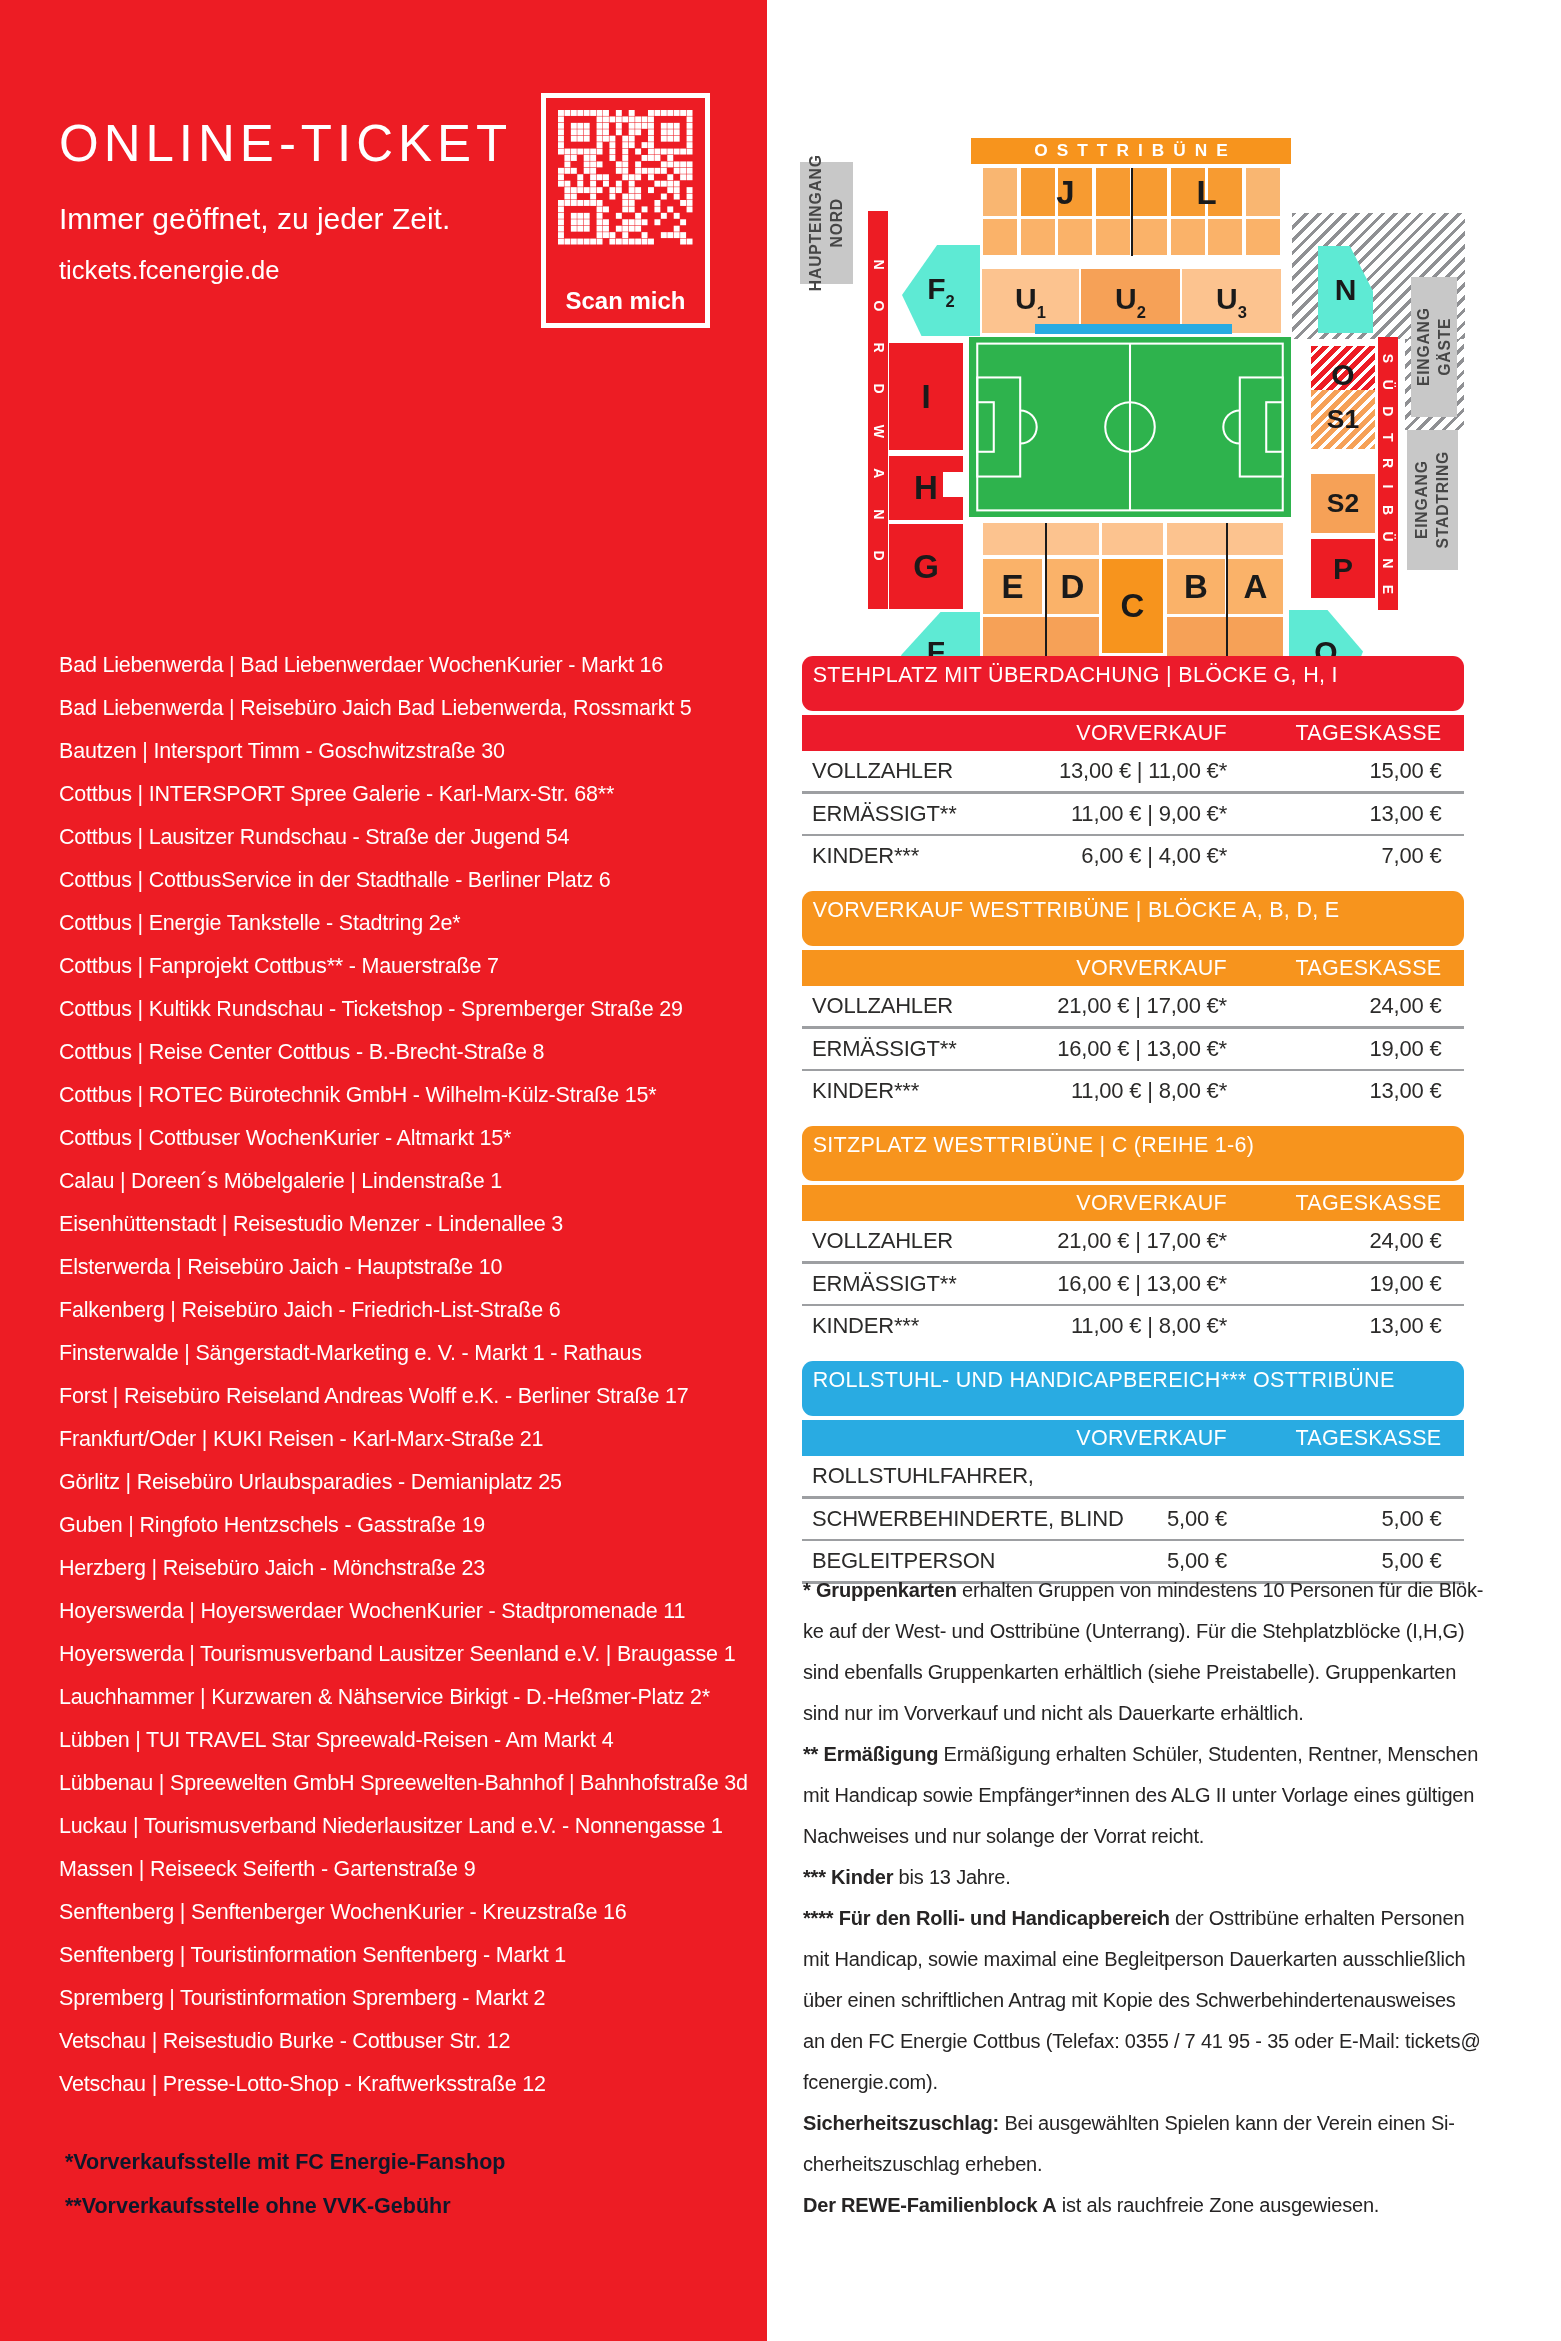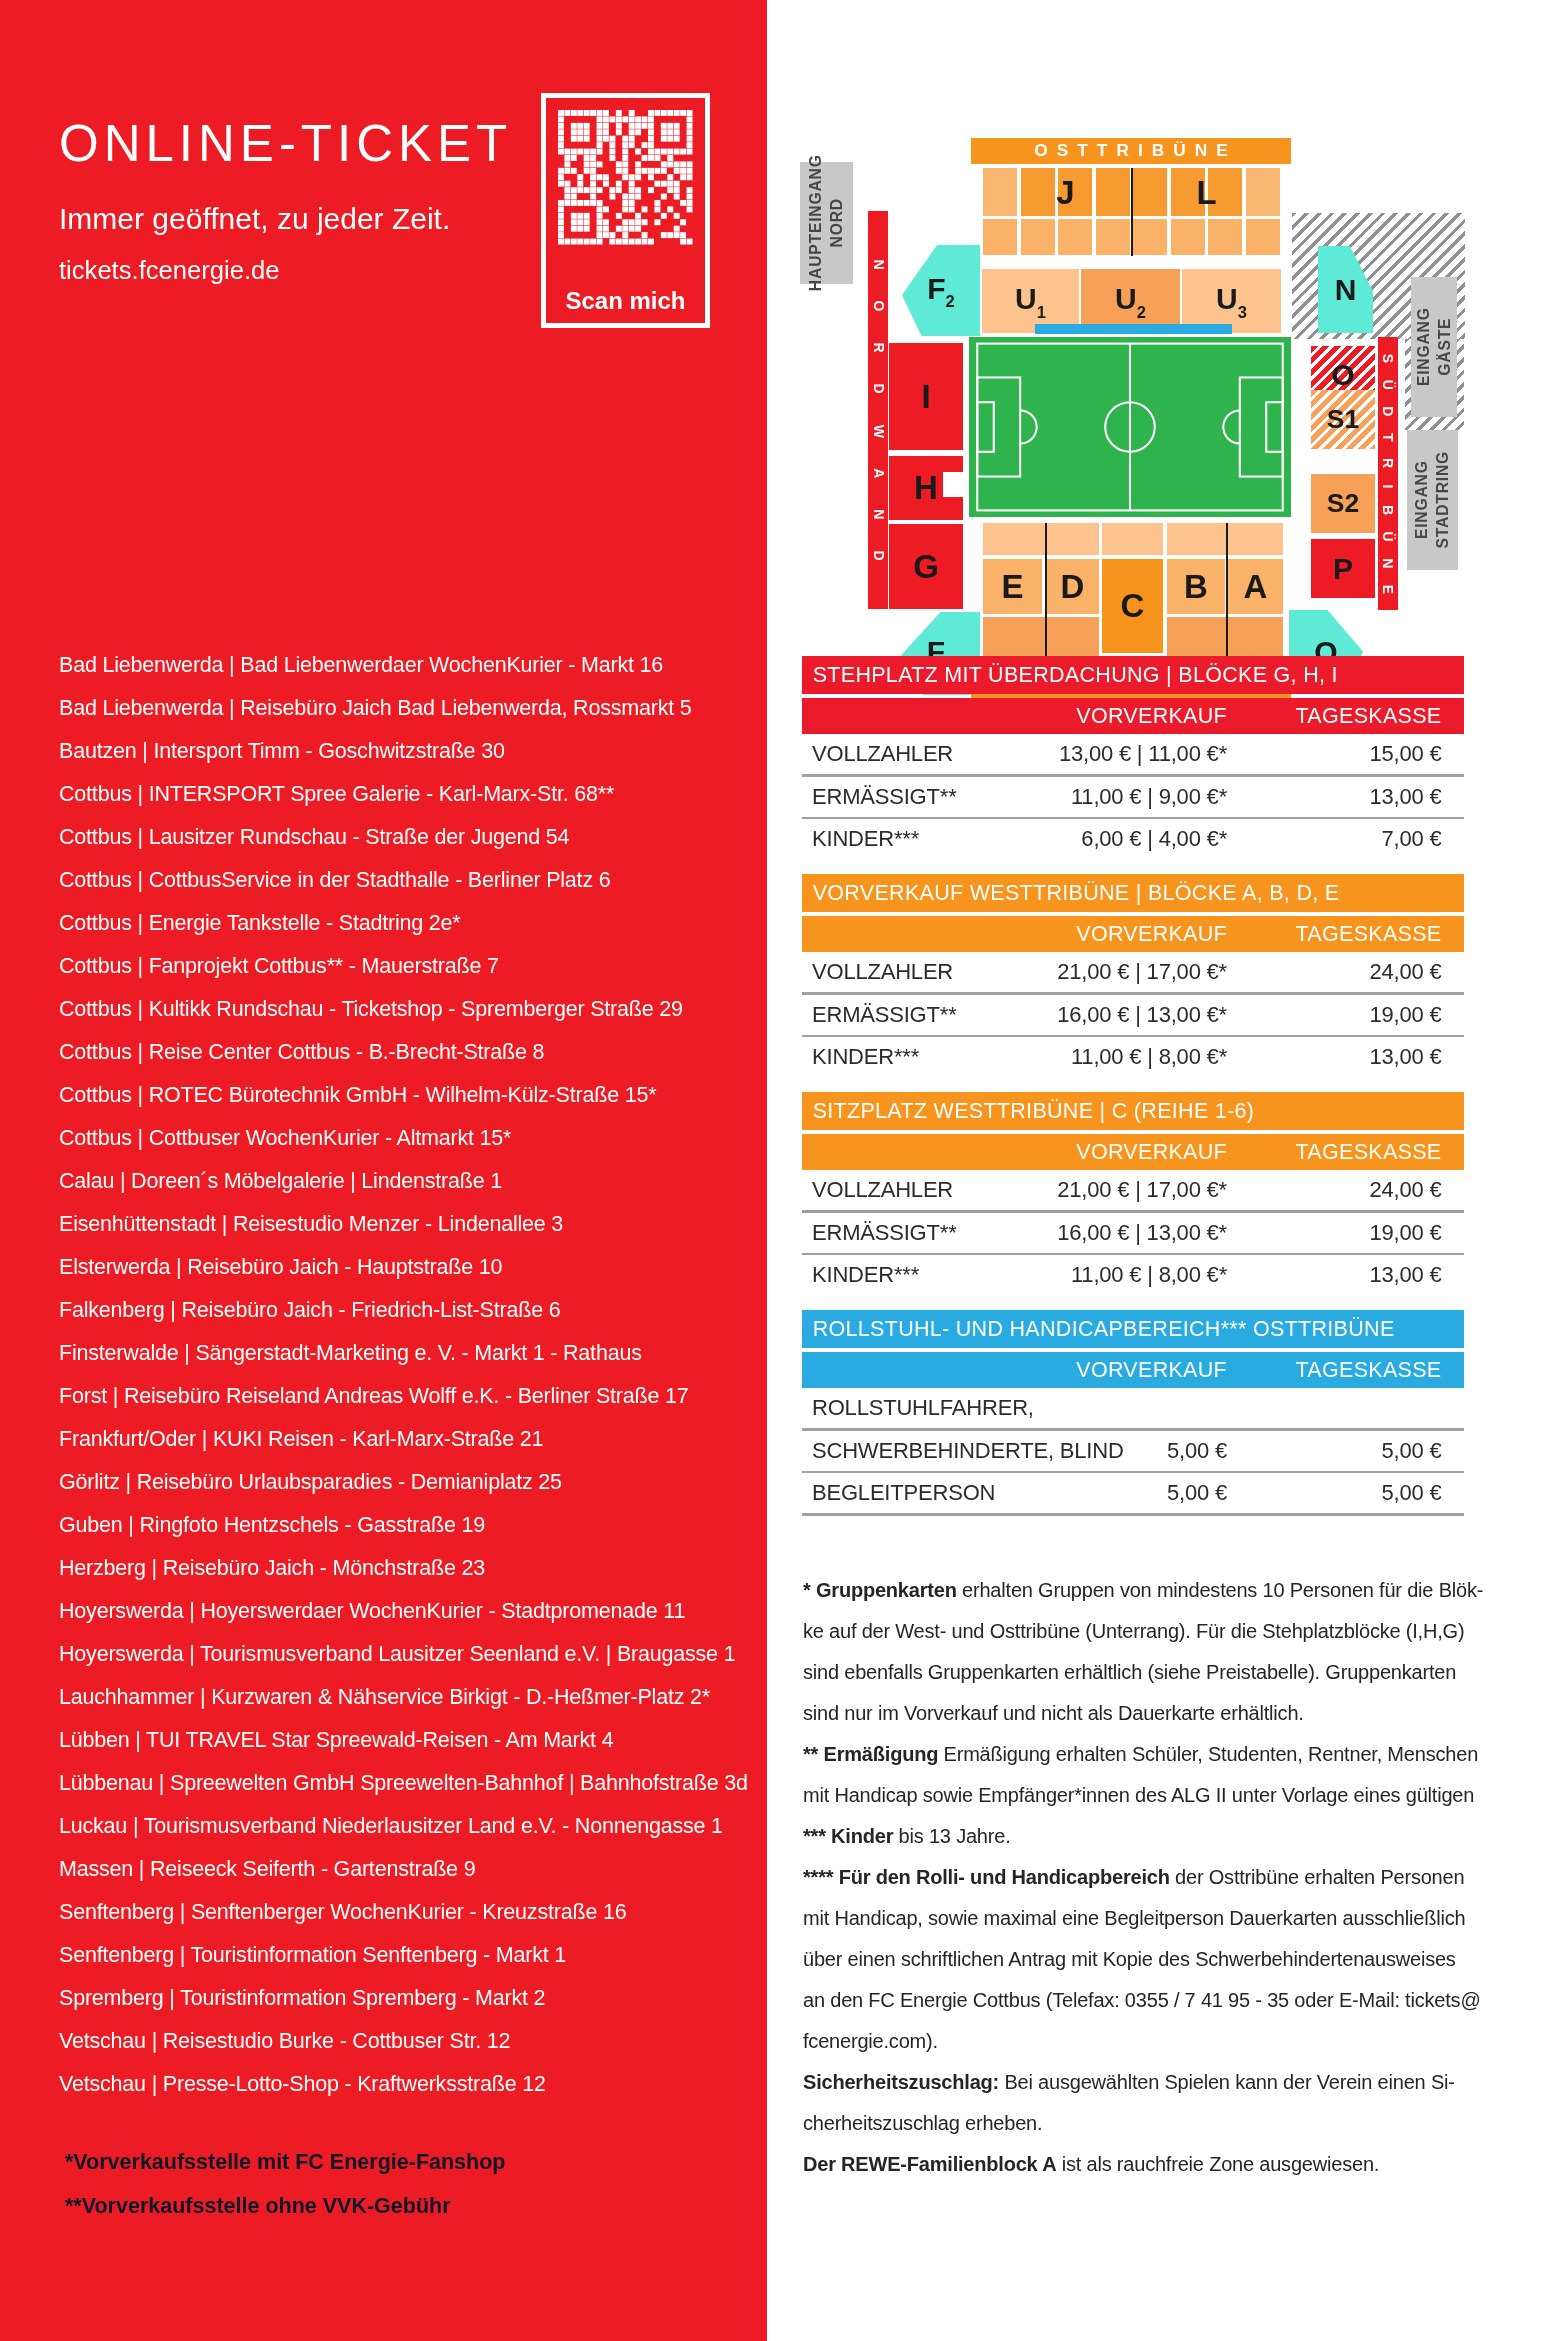--- a/index.html
+++ b/index.html
@@ -44,21 +44,21 @@
   .redbar .vt{transform:rotate(90deg);color:#fff;font-size:14px;font-weight:700;white-space:nowrap;}
   .pitch{position:absolute;background:#2eb34d;}
   .pitch svg{display:block;}
   .mlabel{position:absolute;display:flex;align-items:center;justify-content:center;}
   .mlabel span{font-size:33px;font-weight:700;color:#1a1a1a;}
   .thinline{position:absolute;background:#1a1a1a;}
 
   
   .tables{position:absolute;left:802px;top:656px;width:662px;}
   .ptable{margin-bottom:15px;}
-  .pt-title{height:38px;line-height:38px;color:#fff;font-size:21.5px;letter-spacing:0.3px;padding-left:10.7px;margin-bottom:4.1px;}
+  .pt-title{height:55px;line-height:38px;color:#fff;font-size:21.5px;letter-spacing:0.3px;padding-left:10.7px;margin-bottom:4.1px;border-radius:11px;}
   .pt-sub{height:36px;color:#fff;font-size:21.5px;letter-spacing:0.3px;display:grid;
           grid-template-columns:227px 198px 236px;align-items:center;}
   .theme-red .pt-title,.theme-red .pt-sub{background:#ec1b2b;}
   .theme-orange .pt-title,.theme-orange .pt-sub{background:#f7941d;}
   .theme-blue .pt-title,.theme-blue .pt-sub{background:#29abe2;}
   .pt-row{height:40px;display:grid;grid-template-columns:227px 198px 236px;align-items:center;
           color:#2c2b2a;font-size:22px;letter-spacing:-0.2px;}
   .pt-row .c0{padding-left:10px;white-space:nowrap;}
   .pt-row .c1,.pt-sub .c1{text-align:right;white-space:nowrap;}
   .pt-row .c2,.pt-sub .c2{text-align:right;padding-right:21.5px;white-space:nowrap;}
@@ -641,20 +641,21 @@
       </div>
     </div>
 
   <div class="notes">
       <div class="note-line"><b>* Gruppenkarten</b> erhalten Gruppen von mindestens 10 Personen für die Blök-</div>
       <div class="note-line">ke auf der West- und Osttribüne (Unterrang). Für die Stehplatzblöcke (I,H,G)</div>
       <div class="note-line">sind ebenfalls Gruppenkarten erhältlich (siehe Preistabelle). Gruppenkarten</div>
       <div class="note-line">sind nur im Vorverkauf und nicht als Dauerkarte erhältlich.</div>
       <div class="note-line"><b>** Ermäßigung</b> Ermäßigung erhalten Schüler, Studenten, Rentner, Menschen</div>
       <div class="note-line">mit Handicap sowie Empfänger*innen des ALG II unter Vorlage eines gültigen</div>
+      <div class="note-line">Nachweises und nur solange der Vorrat reicht.</div>
       <div class="note-line"><b>*** Kinder</b> bis 13 Jahre.</div>
       <div class="note-line"><b>**** Für den Rolli- und Handicapbereich</b> der Osttribüne erhalten Personen</div>
       <div class="note-line">mit Handicap, sowie maximal eine Begleitperson Dauerkarten ausschließlich</div>
       <div class="note-line">über einen schriftlichen Antrag mit Kopie des Schwerbehindertenausweises</div>
       <div class="note-line">an den FC Energie Cottbus (Telefax: 0355 / 7 41 95 - 35 oder E-Mail: tickets@</div>
       <div class="note-line">fcenergie.com).</div>
       <div class="note-line"><b>Sicherheitszuschlag:</b> Bei ausgewählten Spielen kann der Verein einen Si-</div>
       <div class="note-line">cherheitszuschlag erheben.</div>
       <div class="note-line"><b>Der REWE-Familienblock A</b> ist als rauchfreie Zone ausgewiesen.</div>
     </div>

